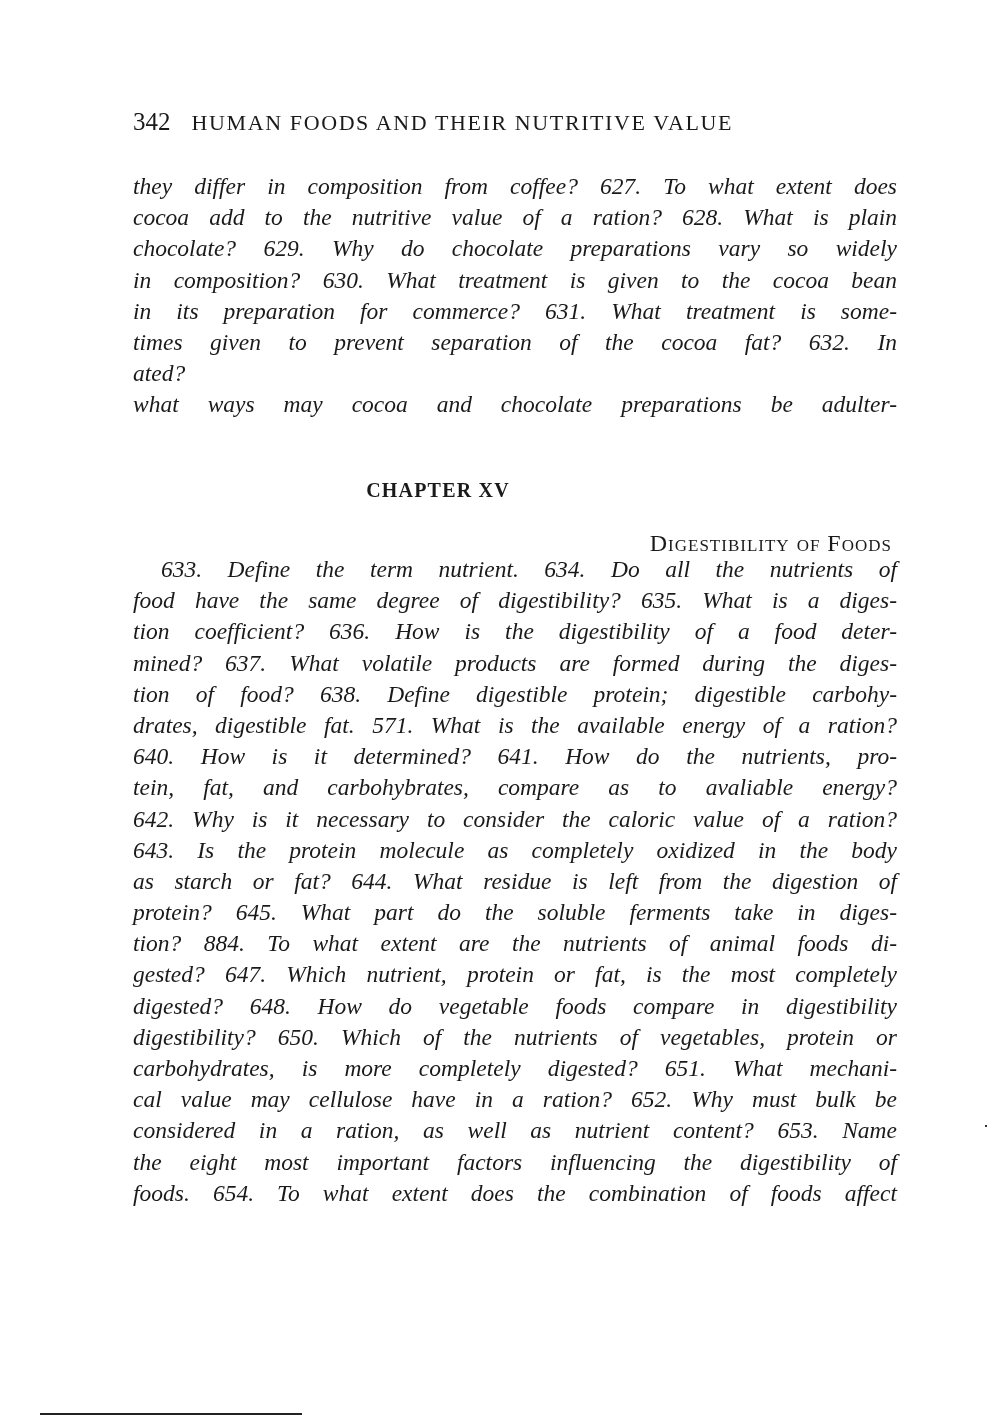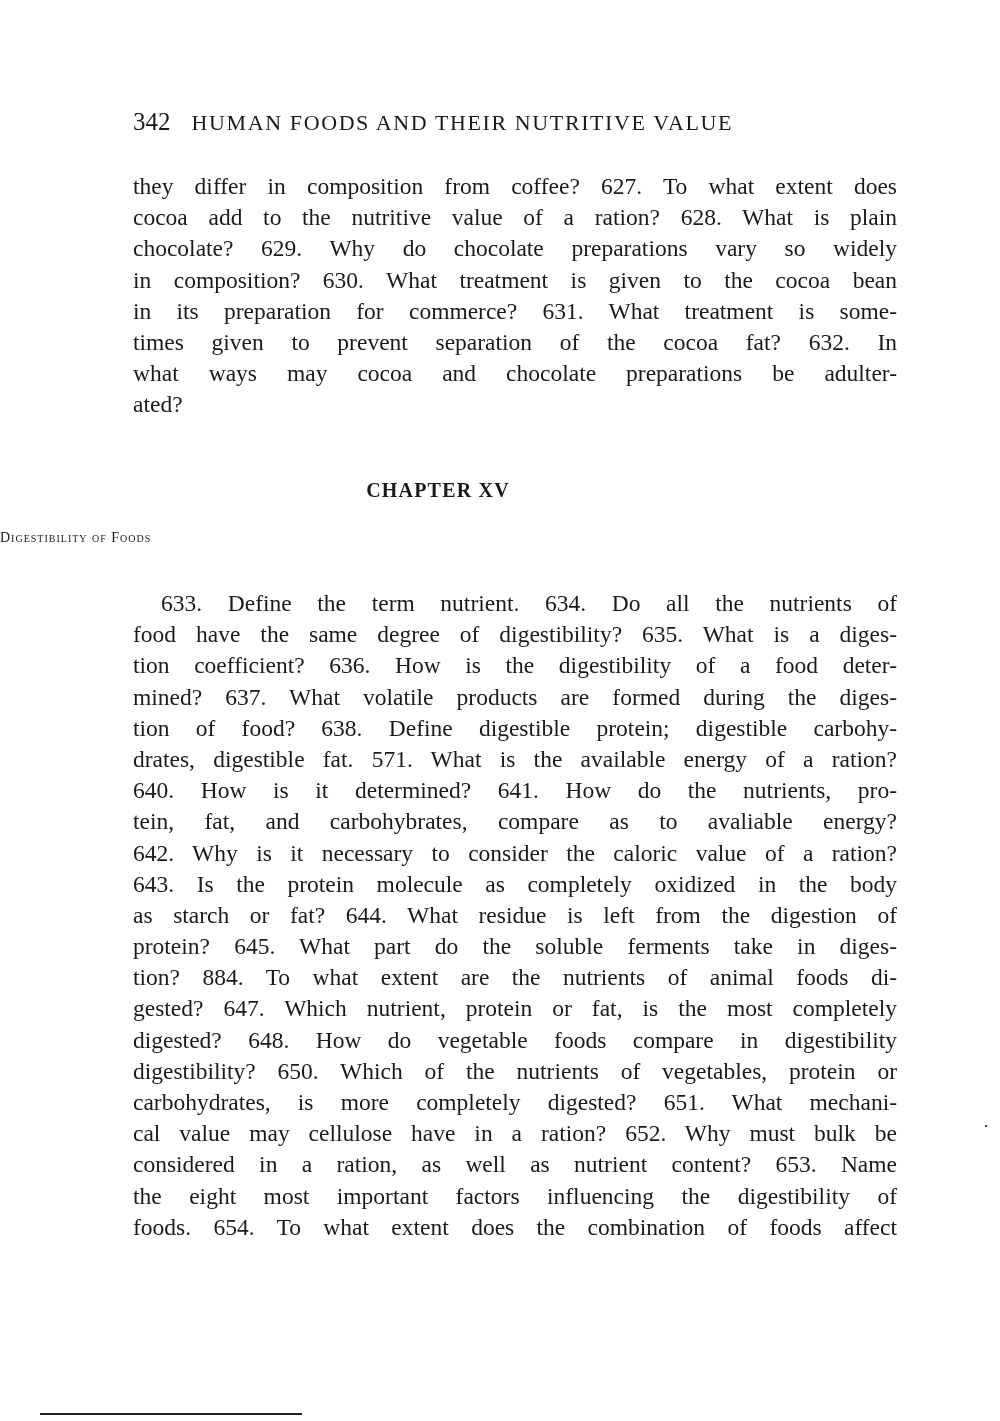--- a/index.html
+++ b/index.html
@@ -11,34 +11,34 @@
   .running-head {
     position: absolute; left: 133px; top: 108px;
     font-size: 22px; letter-spacing: 1.6px; white-space: nowrap;
   }
   .running-head .page-no { font-size: 25px; margin-right: 14px; letter-spacing: 0; text-align: center; }
   .para {
     position: absolute; left: 133px; width: 764px;
     font-size: 23.5px; line-height: 31.2px;
     text-align: justify;
   }
-  .para .line { display: block; text-align: justify; text-align-last: justify; height: 31.2px; white-space: nowrap; }
+  .para .line { display: block; text-align: justify; text-align-last: justify; height: 31.2px; white-space: nowrap; font-style: italic; }
   .para .line.last { text-align-last: left; }
   .p1 { top: 171px; }
   .chapter-heading {
     position: absolute; left: 0; width: 876px; top: 479px;
     text-align: center; font-weight: bold;
     font-size: 20px; letter-spacing: 1.2px;
   }
   .chapter-subtitle {
     position: absolute; left: 0; width: 892px; top: 530px;
-    text-align: left; font-size: 14px; letter-spacing: 1px;
+    text-align: right; font-size: 24px; letter-spacing: 1px;
     font-variant: small-caps;
   }
-  .p2 { top: 588px; }
+  .p2 { top: 554px; }
   .p2 .line.first { text-indent: 28px; }
   .footer-rule {
     position: absolute; left: 40px; top: 1413px; width: 262px; height: 2px;
     background: #222;
   }
   .speck { position: absolute; left: 985px; top: 1125px; width: 2px; height: 2px; background: #333; }
 </style>
 </head>
 <body>
 
@@ -47,22 +47,22 @@
   <span>HUMAN FOODS AND THEIR NUTRITIVE VALUE</span>
 </div>
 
 <div class="para p1">
   <span class="line">they differ in composition from coffee?  627. To what extent does</span>
   <span class="line">cocoa add to the nutritive value of a ration?  628. What is plain</span>
   <span class="line">chocolate?  629. Why do chocolate preparations vary so widely</span>
   <span class="line">in composition?  630. What treatment is given to the cocoa bean</span>
   <span class="line">in its preparation for commerce?  631. What treatment is some-</span>
   <span class="line">times given to prevent separation of the cocoa fat?  632. In</span>
+  <span class="line last">ated?</span>
   <span class="line">what ways may cocoa and chocolate preparations be adulter-</span>
-  <span class="line last">ated?</span>
 </div>
 
 <div class="chapter-heading">CHAPTER XV</div>
 <div class="chapter-subtitle">Digestibility of Foods</div>
 
 <div class="para p2">
   <span class="line first">633. Define the term nutrient.  634. Do all the nutrients of</span>
   <span class="line">food have the same degree of digestibility?  635. What is a diges-</span>
   <span class="line">tion coefficient?  636. How is the digestibility of a food deter-</span>
   <span class="line">mined?  637. What volatile products are formed during the diges-</span>

